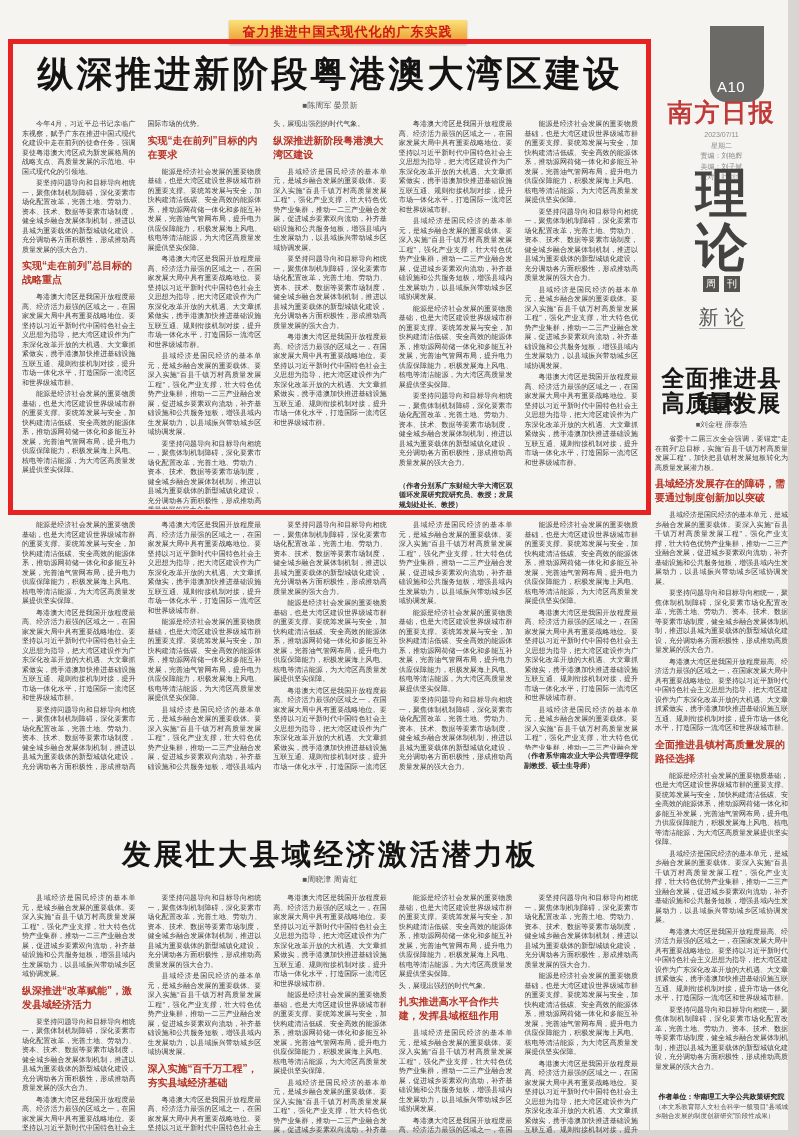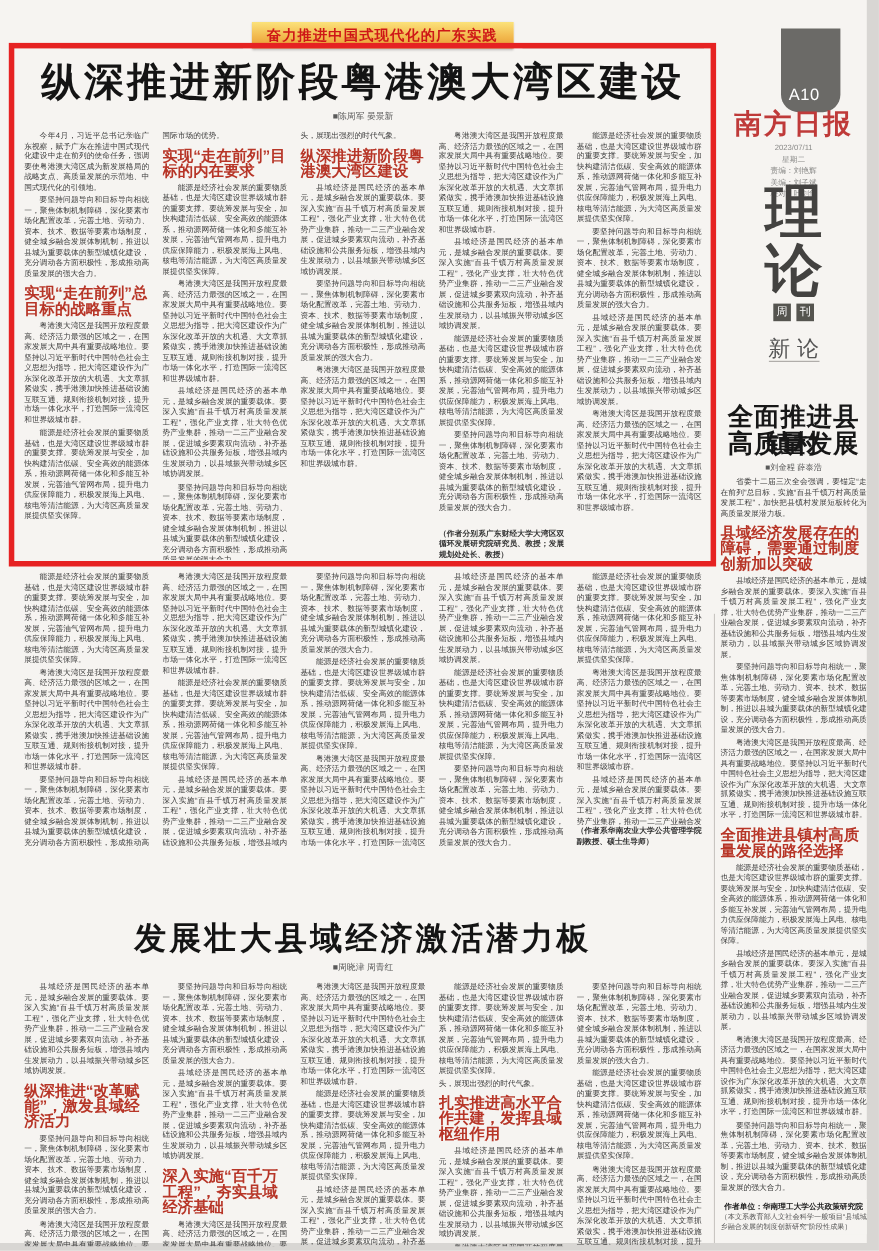--- a/index.html
+++ b/index.html
@@ -46,21 +46,21 @@
     text-align: center; font-size: 8px; color: #5a5a5a; margin-bottom: 8px;
   }
   .cols { display: flex; gap: 12px; position: relative; }
   .col { flex: 1; overflow: hidden; }
   .bt {
     font-size: 7px; line-height: 9.5px; text-align: justify;
     color: #3c3c3c; margin-bottom: 2px; text-indent: 14px;
     word-break: break-all;
   }
   .sub {
-    color: #b73527; font-size: 14px; line-height: 14px;
+    color: #b73527; font-size: 10px; line-height: 14px;
     font-weight: bold; margin: 5px 0; word-break: break-all;
   }
   .anote {
     position: absolute; bottom: 0; width: 114px;
     background: #f6f4f1; font-size: 7px; line-height: 9.5px;
     font-weight: bold; color: #333; text-align: justify;
     word-break: break-all; padding-top: 1px;
   }
   
   .vrule { position: absolute; left: 649px; top: 558px; width: 1px; height: 572px; background: #c8c5c1; }

